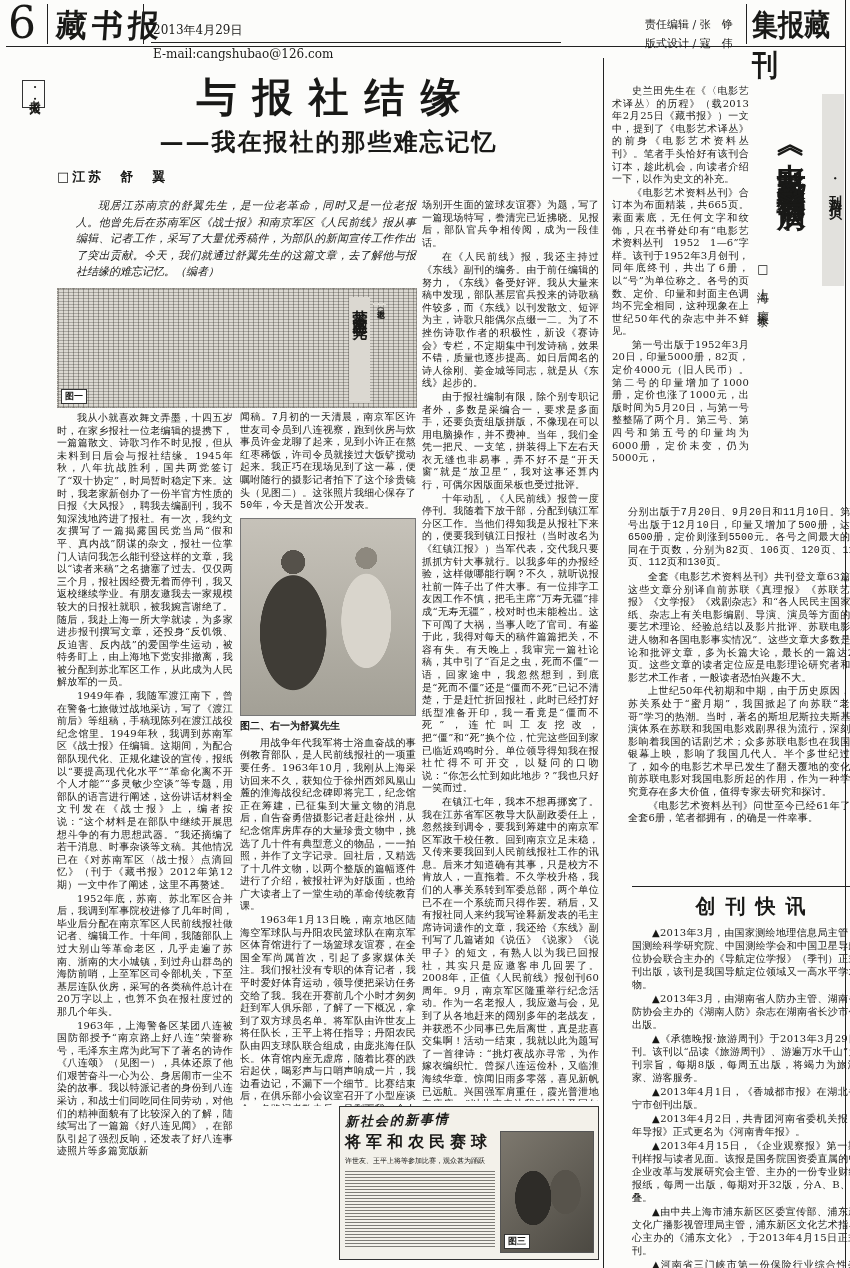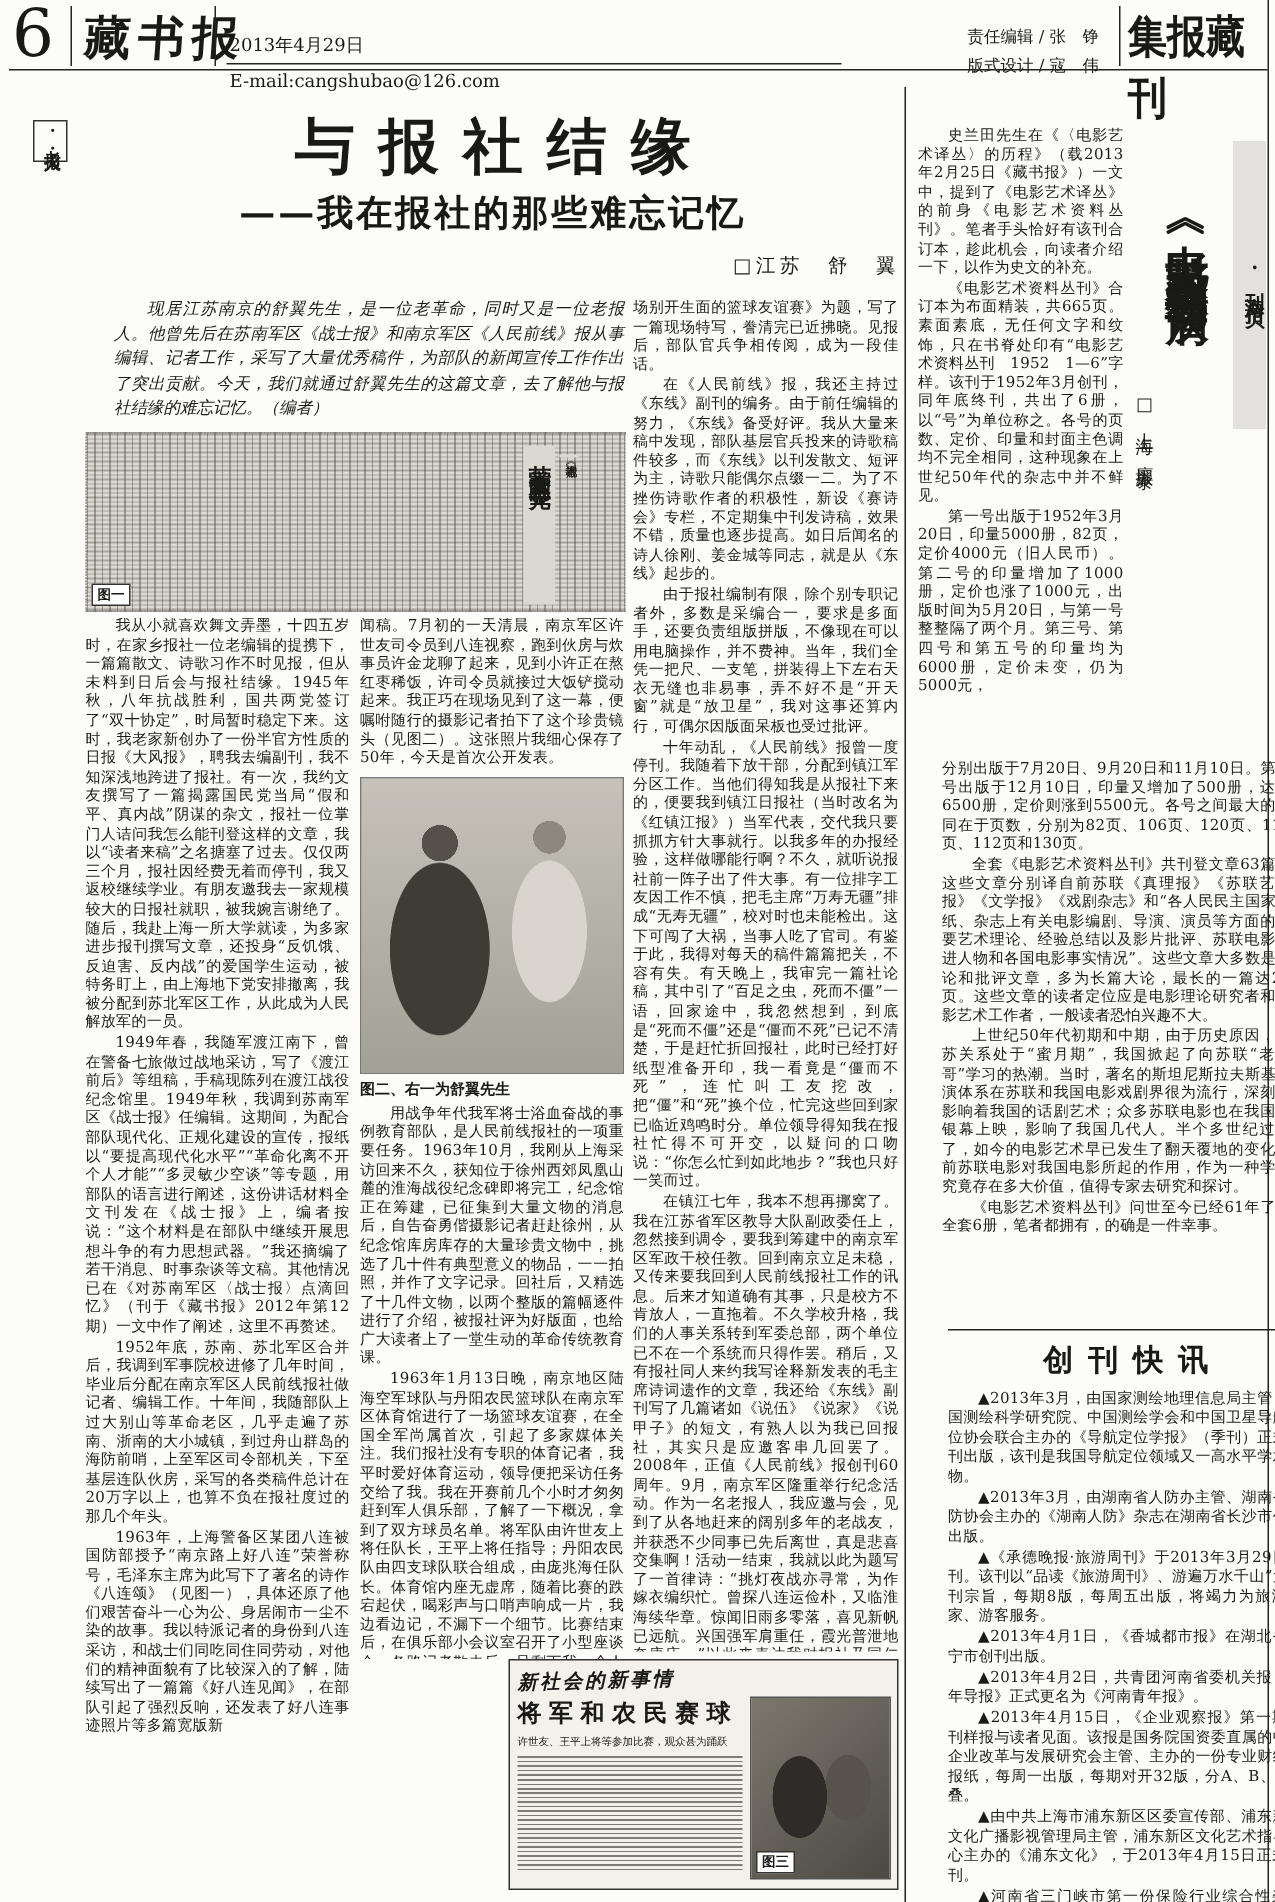--- a/index.html
+++ b/index.html
@@ -13,27 +13,27 @@
   .masthead{font-size:31px;font-weight:bold;letter-spacing:5px;transform:skewX(-4deg);}
   .date-line{font-size:12px;padding:2px 0 3px 2px;border-bottom:1px solid #222;width:408px;}
   .email-line{font-size:12px;padding:4px 0 0 2px;}
   .editor-box{font-size:11px;line-height:1.7;white-space:nowrap;}
   .section-name{font-size:26px;font-weight:bold;font-family:"DejaVu Sans",sans-serif;transform:scaleY(1.15);transform-origin:top left;}
   
   .col-label{writing-mode:vertical-rl;font-size:11px;font-weight:bold;border:1px solid #333;
              padding:4px 3px;text-align:center;letter-spacing:2px;}
   .main-title{width:543px;text-align:center;font-size:40px;font-weight:900;letter-spacing:16px;text-indent:16px;}
   .sub-title{width:543px;text-align:center;font-size:24px;font-weight:bold;letter-spacing:2px;}
-  .byline{width:543px;text-align:right;font-size:13px;font-weight:normal;letter-spacing:3px;}
+  .byline{width:543px;text-align:left;font-size:13px;font-weight:bold;letter-spacing:3px;}
   .intro{width:340px;font-size:11px;font-style:italic;line-height:1.5;text-align:justify;}
   .intro p{margin:0;text-indent:2em;}
   
   .bodycol{font-size:10px;line-height:1.26;text-align:justify;overflow:hidden;letter-spacing:0.2px;}
   .bodycol p{margin:0 0 1px 0;text-indent:2em;}
-  .cont-first p:first-child{text-indent:0;}
+  .cont-first p:first-child{text-indent:0;font-family:Liberation Mono, monospace;}
   
   .fig1{background:#dbd8d1;border:1px dotted #8d8a83;
         background-image:repeating-linear-gradient(90deg, rgba(40,38,34,.35) 0 1px, transparent 1px 5px),
                          repeating-linear-gradient(0deg, rgba(40,38,34,.28) 0 1px, transparent 1px 3px);}
   .fig1-title{position:absolute;right:46px;top:8px;height:104px;writing-mode:vertical-rl;
               font-size:15px;font-weight:bold;letter-spacing:3px;background:#dbd8d1;padding:1px;}
   .fig1-sub{position:absolute;right:30px;top:14px;writing-mode:vertical-rl;font-size:8px;background:#dbd8d1;padding:1px;}
   .fig-label{position:absolute;left:3px;bottom:3px;background:#fff;border:1px solid #333;
              font-size:9px;padding:0 3px;font-weight:bold;}
   .photo2{height:196px;background:

